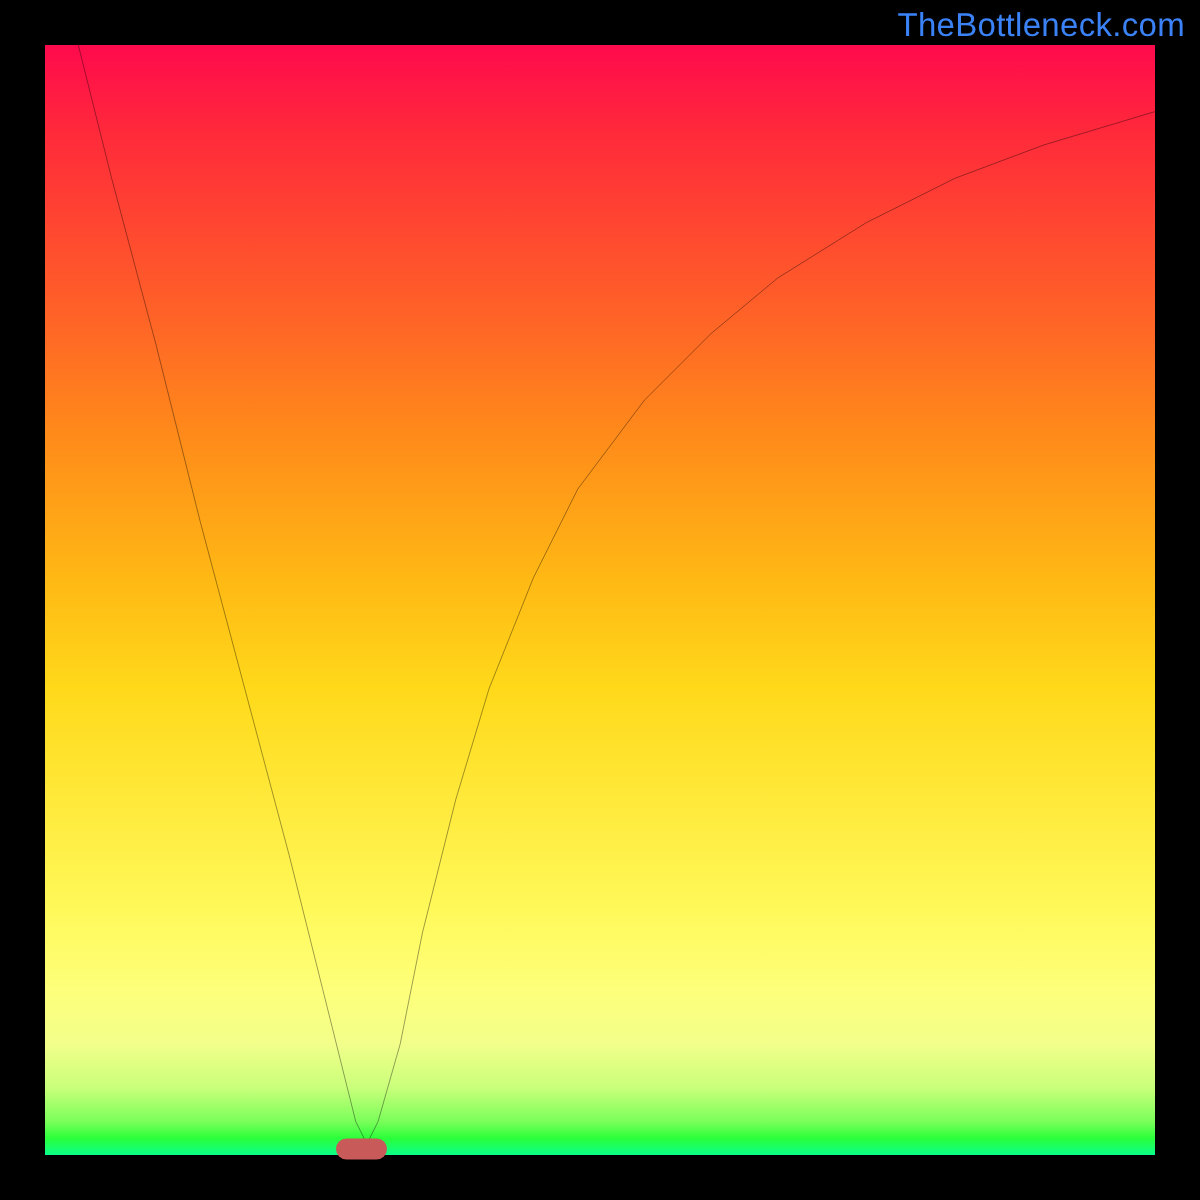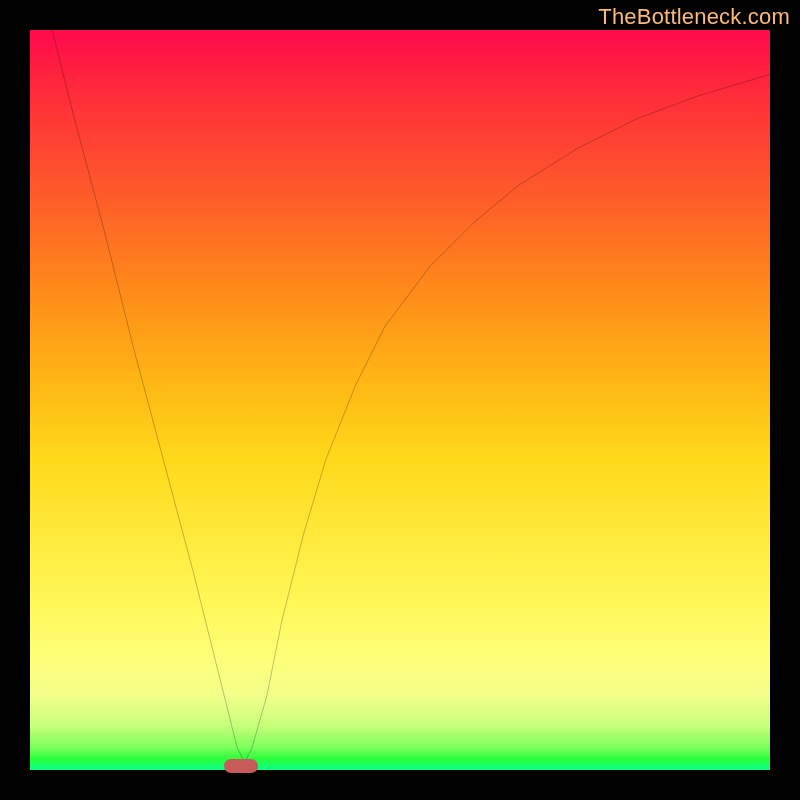--- a/index.html
+++ b/index.html
@@ -39,21 +39,21 @@
       #c8ff7a 94%,
       #7aff5a 97%,
       #2aff3a 98.5%,
       #0aff8a 100%
     );
   }
   .watermark {
     position: absolute;
     top: 4px;
     right: 10px;
-    color: #fdba74;
+    color: #3b82f6;
     font-size: 22px;
     letter-spacing: 0.2px;
     user-select: none;
   }
   svg.curve {
     position: absolute;
     top: 0;
     left: 0;
   }
   .marker {

